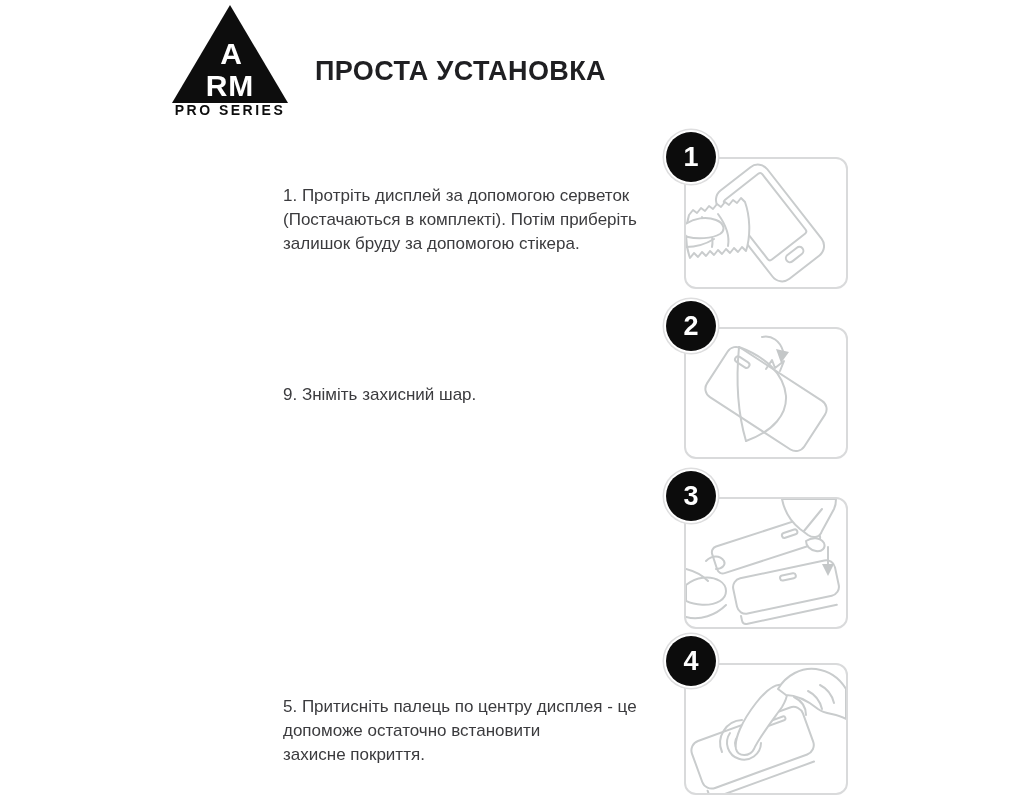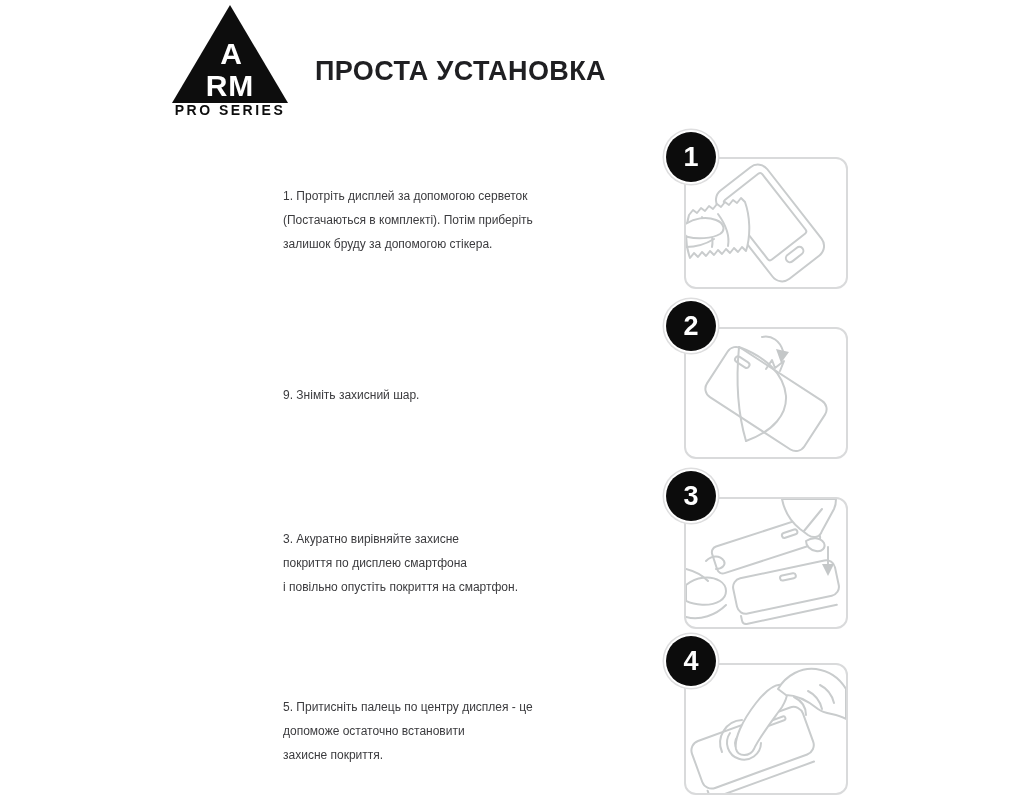--- a/index.html
+++ b/index.html
@@ -18,21 +18,21 @@
     letter-spacing:2.5px; color:#0d0d0d; white-space:nowrap;
   }
   #page-title {
     position:absolute; left:315px; top:55px;
     font-size:27px; line-height:32px; font-weight:800;
     letter-spacing:0.4px; color:#1f1f22; white-space:nowrap;
   }
   
   .step-text {
     position:absolute; left:283px; width:400px;
-    font-size:12px; line-height:24px; color:#3b3b3e;
+    font-size:17px; line-height:24px; color:#3b3b3e;
     white-space:pre-line;
   }
   
   .figure {
     position:absolute; left:684px; width:164px; height:132px;
     border:2px solid #d9dadb; border-radius:12px;
     box-sizing:border-box; background:#ffffff;
   }
   .figure svg { position:absolute; left:0; top:0; width:160px; height:128px; }
   .badge {
@@ -59,23 +59,20 @@
     <text x="58" y="91" text-anchor="middle" fill="#ffffff" letter-spacing="1" font-family="Liberation Sans, sans-serif" font-size="30" font-weight="bold">RM</text>
   </svg>
   <div id="logo-sub">PRO SERIES</div>
 
   <div id="page-title">ПРОСТА УСТАНОВКА</div>
 
   <div class="step-text" style="top:184px">1. Протріть дисплей за допомогою серветок
 (Постачаються в комплекті). Потім приберіть
 залишок бруду за допомогою стікера.</div>
   <div class="step-text" style="top:383px">9. Зніміть захисний шар.</div>
-  <div class="step-text" style="top:527px">3. Акуратно вирівняйте захисне
-покриття по дисплею смартфона
-і повільно опустіть покриття на смартфон.</div>
   <div class="step-text" style="top:695px">5. Притисніть палець по центру дисплея - це
 допоможе остаточно встановити
 захисне покриття.</div>
 
   <div class="badge" style="top:132px">1</div>
   <div class="badge" style="top:301px">2</div>
   <div class="badge" style="top:471px">3</div>
   <div class="badge" style="top:636px">4</div>
 
   <div class="figure" style="top:157px">

